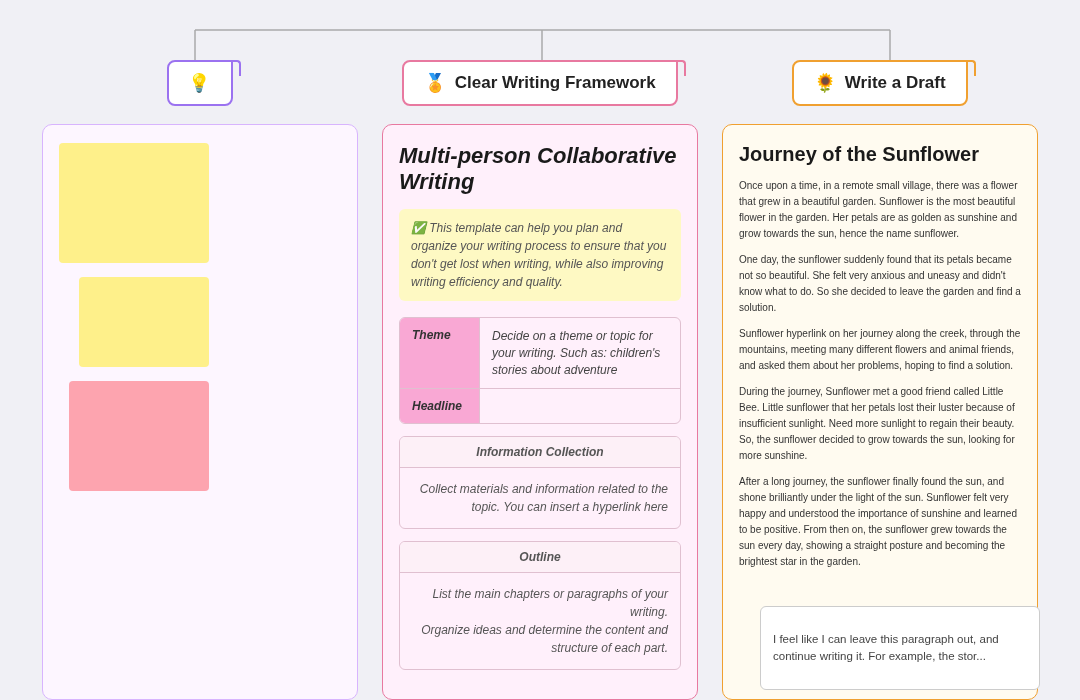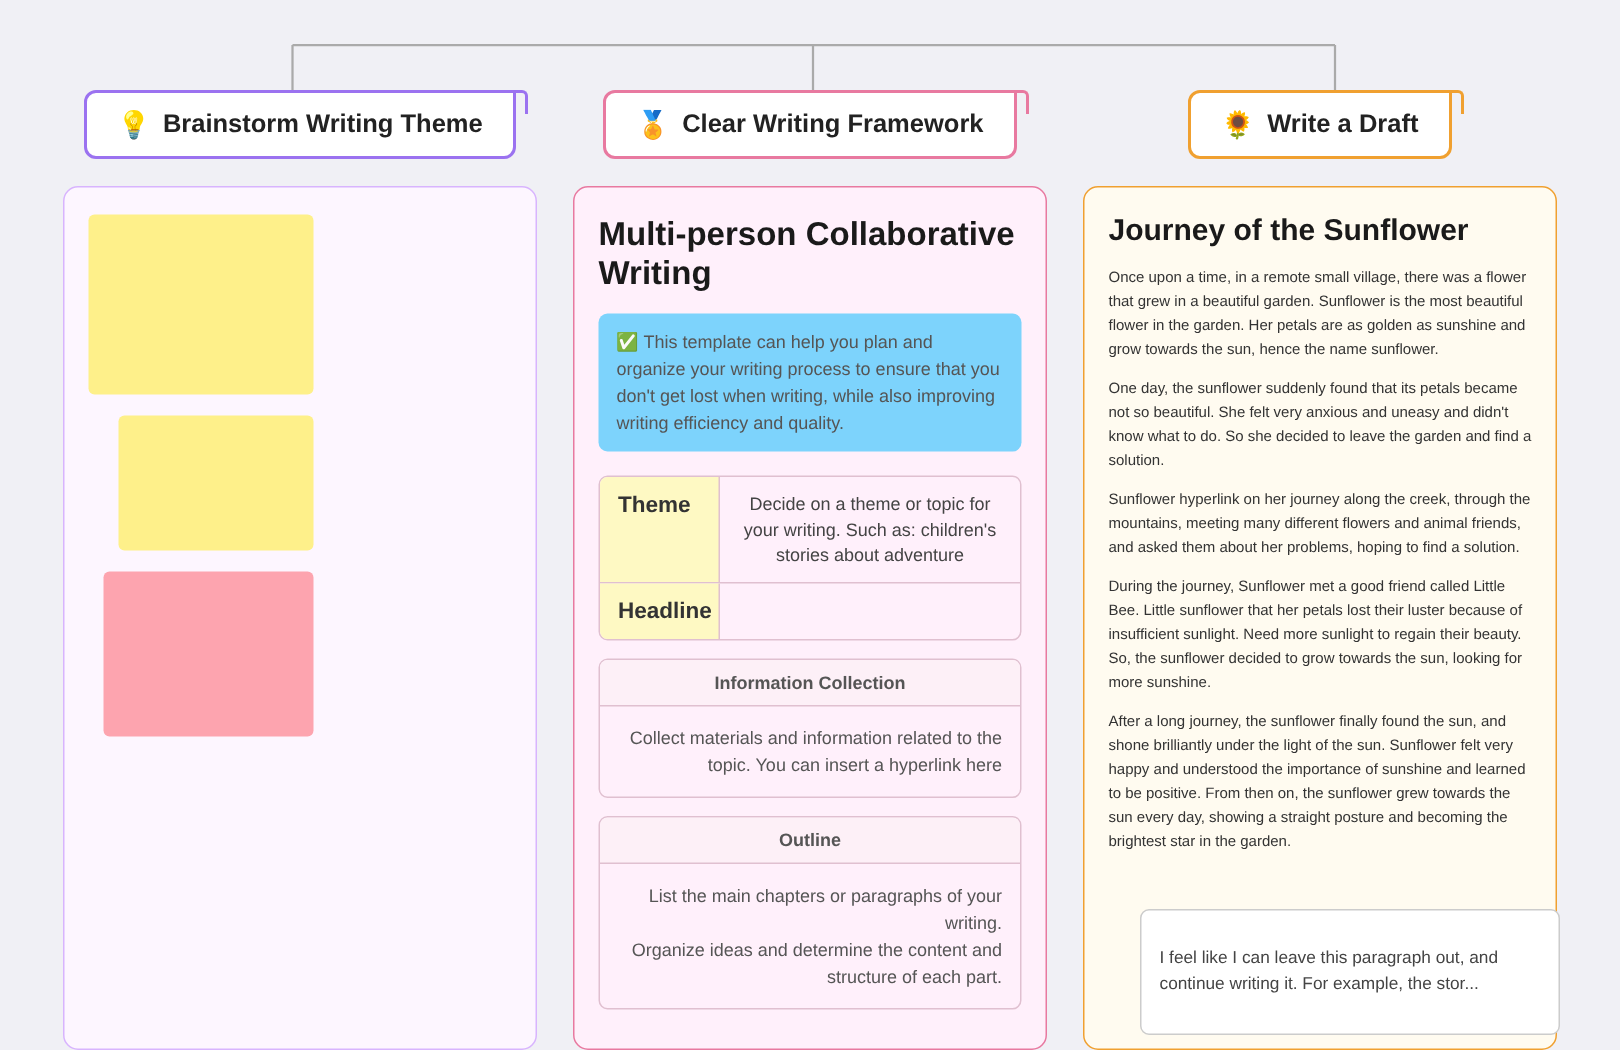--- a/index.html
+++ b/index.html
@@ -98,20 +98,21 @@
       flex: 1;
     }
     .card-1 {
       background: #fdf6ff;
       border: 1.5px solid #d8b4fe;
     }
     .card-2 {
       background: #fff0fb;
       border: 1.5px solid #e879a0;
       overflow-y: auto;
+      font-style: italic;
     }
     .card-3 {
       background: #fffbf0;
       border: 1.5px solid #f0a030;
       overflow-y: hidden;
     }
 
     
     .sticky-note {
       border-radius: 4px;
@@ -136,21 +137,21 @@
     }
 
     
     .card-2-title {
       font-size: 22px;
       font-weight: 700;
       color: #1a1a1a;
       margin-bottom: 14px;
     }
     .card-2-note {
-      background: #7dd3fc;
+      background: #fef9c3;
       border-radius: 6px;
       padding: 10px 12px;
       font-size: 12px;
       color: #555;
       margin-bottom: 16px;
       line-height: 1.5;
     }
 
     .table-section {
       border: 1px solid #e0c0d0;
@@ -159,33 +160,32 @@
       margin-bottom: 12px;
     }
     .table-row {
       display: flex;
       border-bottom: 1px solid #e0c0d0;
     }
     .table-row:last-child { border-bottom: none; }
     .table-cell-label {
       width: 80px;
       padding: 10px 12px;
-      font-size: 15px;
+      font-size: 12px;
       font-weight: 600;
       color: #333;
       border-right: 1px solid #e0c0d0;
-      background: #fef9c3;
+      background: #f9a8d4;
     }
     .table-cell-value {
       flex: 1;
       padding: 10px 12px;
       font-size: 12px;
       color: #444;
       line-height: 1.4;
-      text-align: center;
     }
 
     .section-header {
       text-align: center;
       font-size: 12px;
       font-weight: 600;
       color: #555;
       padding: 8px;
       border-bottom: 1px solid #e0c0d0;
       background: #fdf0f7;
@@ -251,21 +251,20 @@
   <polygon points="191,60 195,68 199,60" fill="#aaa"></polygon>
   <polygon points="538,60 542,68 546,60" fill="#aaa"></polygon>
   <polygon points="886,60 890,68 894,60" fill="#aaa"></polygon>
 </svg>
 
 <div class="columns">
 
   <div class="column">
     <div class="node-header node-header-1">
       <span class="emoji-icon">💡</span>
-      <span>Brainstorm Writing Theme</span>
     </div>
     <div class="card card-1">
       <div class="sticky-note sticky-yellow"></div>
       <div class="sticky-note sticky-yellow-sm"></div>
       <div class="sticky-note sticky-pink"></div>
     </div>
   </div>
 
   <div class="column">
     <div class="node-header node-header-2">

